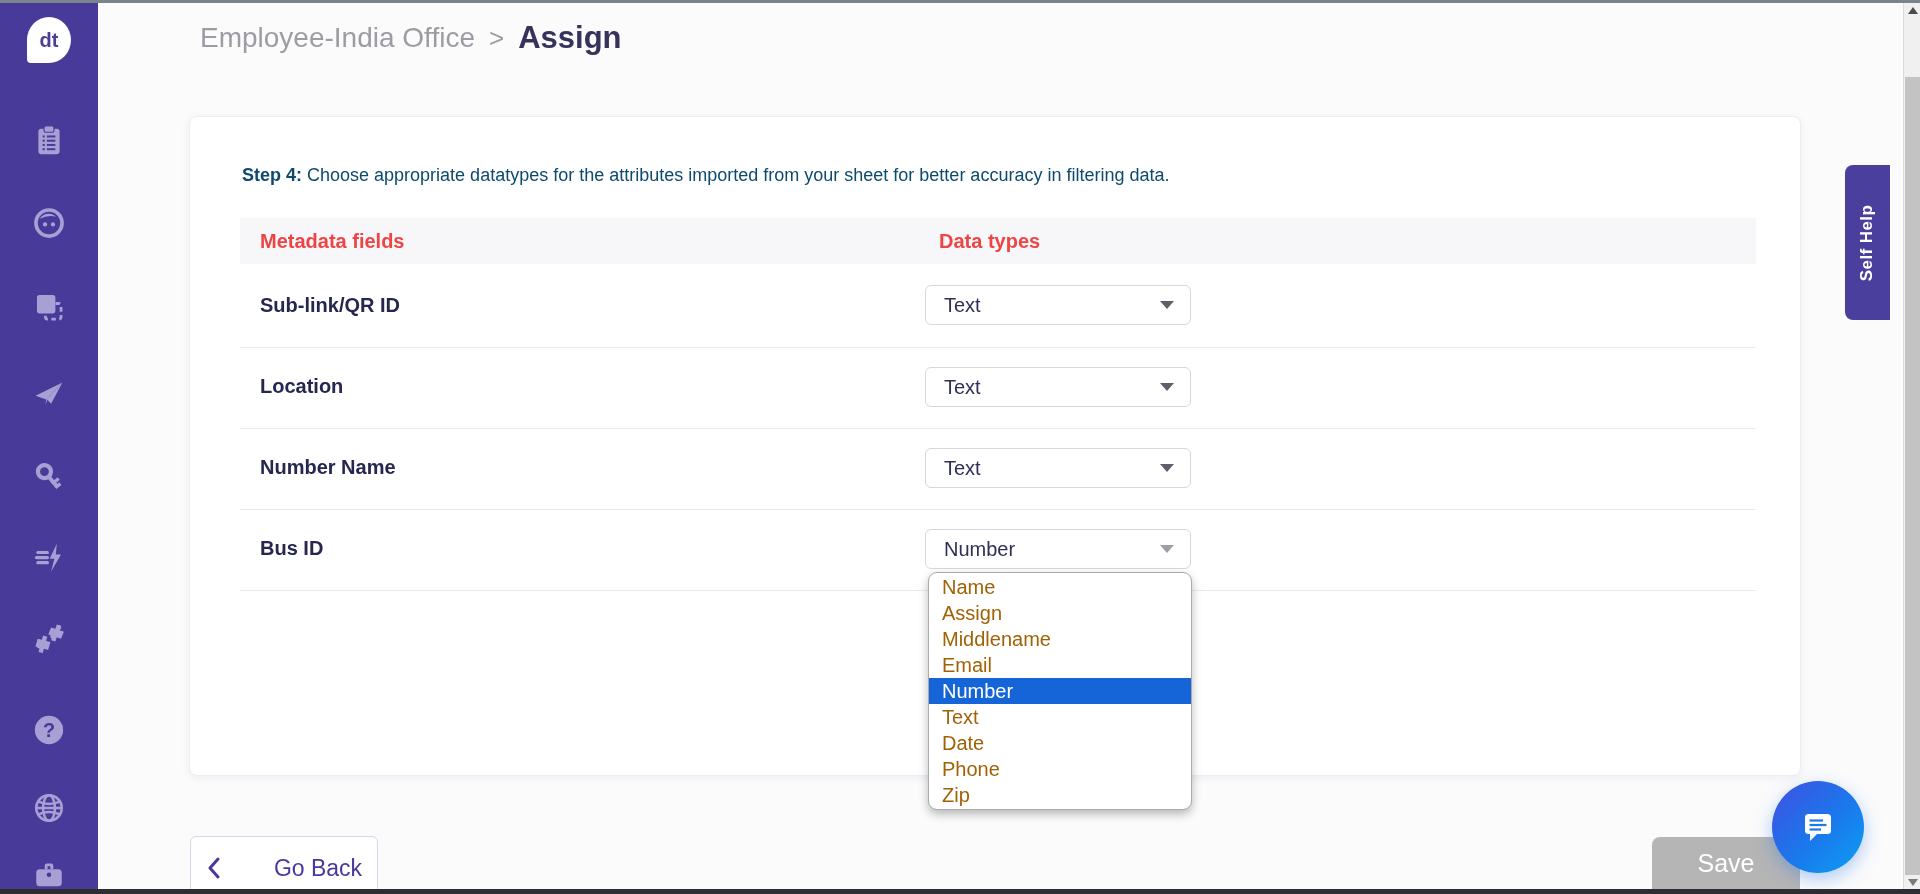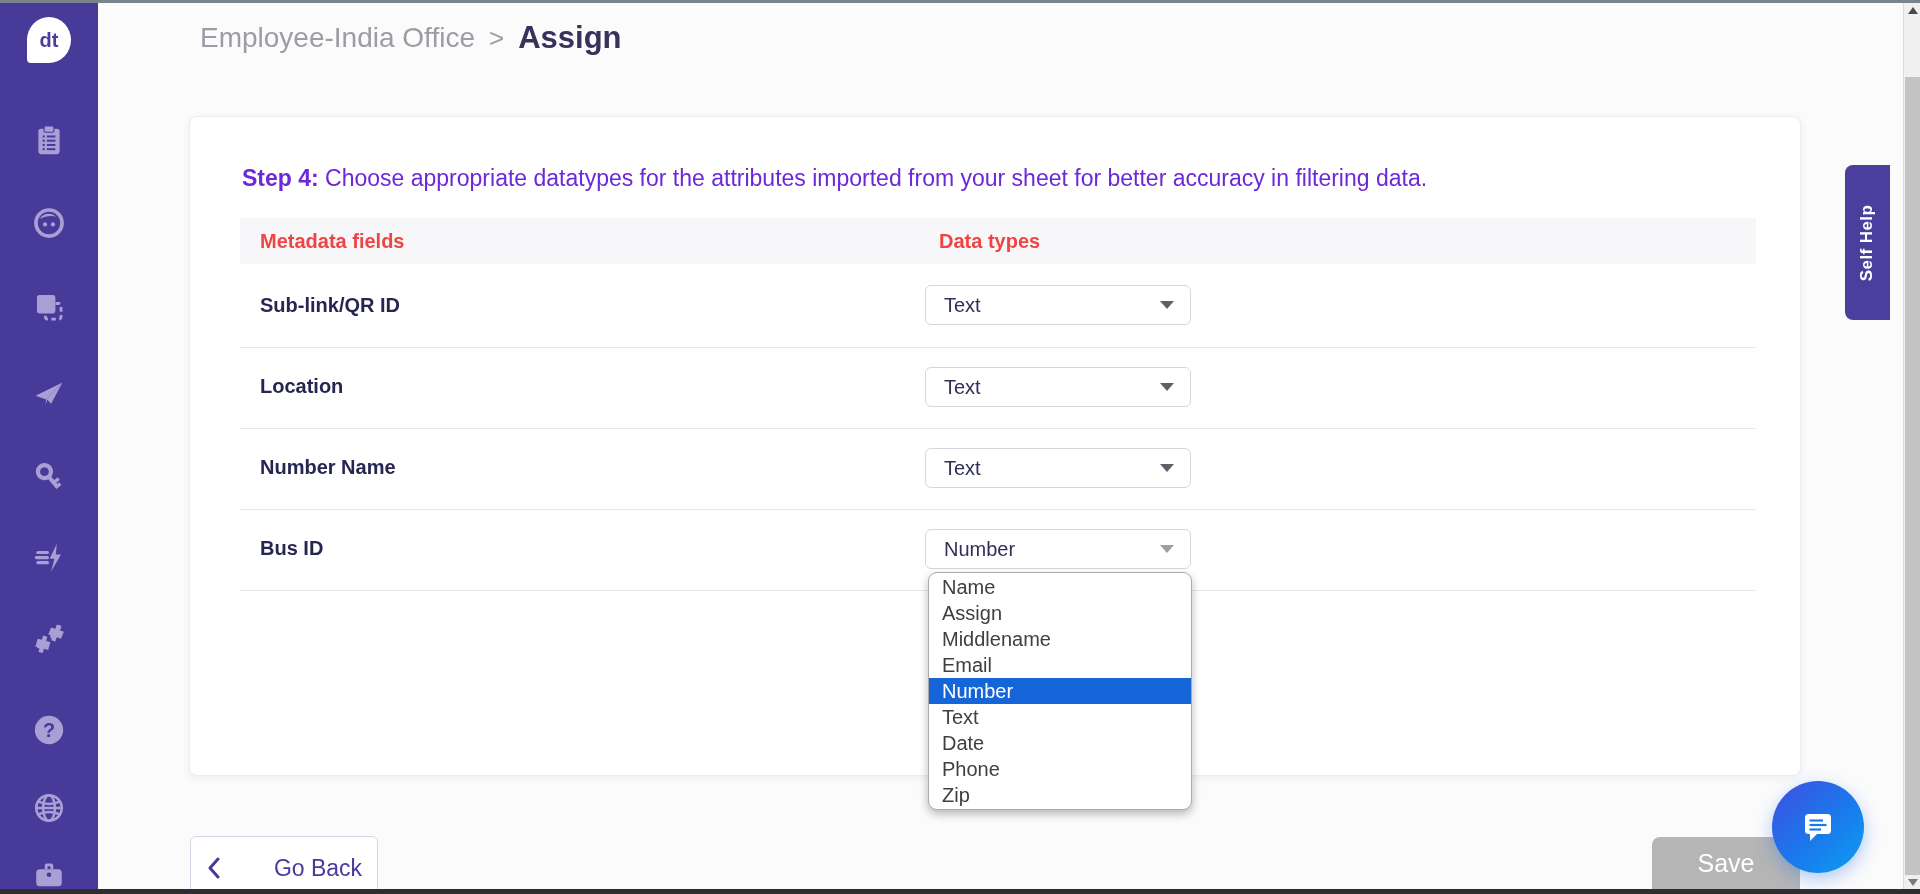--- a/index.html
+++ b/index.html
@@ -19,42 +19,42 @@
 
   
   .breadcrumb { position:absolute; left:200px; top:16px; height:44px; display:flex; align-items:center; z-index:5; }
   .crumb-parent { color:#9c9ca4; font-size:28px; }
   .crumb-sep { color:#9c9ca4; font-size:26px; margin:0 14px; }
   .crumb-current { color:#37325c; font-size:31px; font-weight:bold; }
 
   .card { position:absolute; left:189px; top:116px; width:1612px; height:660px; background:#ffffff;
           border:1px solid #ededf1; border-radius:8px; box-shadow:0 2px 10px rgba(40,40,80,0.06); z-index:4; }
 
-  .step-line { position:absolute; left:242px; top:165px; font-size:23px; color:#6d28d9; z-index:5; }
+  .step-line { position:absolute; left:242px; top:165px; font-size:18px; color:#0c4a6e; z-index:5; }
   .step-line b { font-weight:bold; }
 
   .thead { position:absolute; left:240px; top:218px; width:1516px; height:46px; background:#f7f7f9; z-index:5; }
   .th { position:absolute; top:0; height:46px; display:flex; align-items:center; font-size:20px; font-weight:bold; color:#ef4444; }
   .th.field { left:20px; }
   .th.dtype { left:699px; }
 
   .row-sep { position:absolute; left:240px; width:1516px; height:1px; background:#e8e8ee; z-index:5; }
 
   .row-label { position:absolute; left:260px; width:420px; font-size:20px; font-weight:bold; color:#262650; z-index:5; }
 
   .select-box { position:absolute; left:925px; width:266px; height:40px; background:#fff; border:1px solid #d6d6e0;
                 border-radius:6px; display:flex; align-items:center; padding:0 16px 0 18px; cursor:pointer; z-index:5; }
   .select-box .val { font-size:20px; color:#2f2f58; flex:1; }
   .caret { width:0; height:0; border-left:7px solid transparent; border-right:7px solid transparent; border-top:8px solid #5f5f6b; }
   .caret.light { border-top-color:#9aa0a6; }
 
   
   .dropdown-list { position:absolute; left:928px; top:572px; width:264px; background:#ffffff; border:1px solid #ababab;
                    border-radius:9px; box-shadow:0 4px 10px rgba(0,0,0,0.28); padding:1px 0; z-index:40; overflow:hidden; }
-  .option { height:26px; line-height:26px; font-size:20px; color:#404040; padding-left:13px; cursor:pointer; }
+  .option { height:26px; line-height:26px; font-size:20px; color:#a16207; padding-left:13px; cursor:pointer; }
   .option.selected { background:#1665d8; color:#ffffff; }
 
   
   .self-help { position:absolute; left:1845px; top:165px; width:45px; height:155px; background:#4b3f9e;
                border-radius:8px 0 0 8px; display:flex; align-items:center; justify-content:center; cursor:pointer; z-index:20; }
   .self-help span { transform:rotate(-90deg); white-space:nowrap; color:#ffffff; font-weight:bold; font-size:17px; letter-spacing:0.4px; }
 
   .scrollbar { position:absolute; left:1903px; top:0; width:17px; height:894px; background:#f0f0f0; border-left:1px solid #dcdcdc; z-index:50; }
   .scroll-up { position:absolute; left:4px; top:7px; width:0; height:0; border-left:5px solid transparent; border-right:5px solid transparent; border-bottom:7px solid #4a4a4a; cursor:pointer; }
   .scroll-thumb { position:absolute; left:1px; top:77px; width:15px; height:798px; background:#c3c3c3; cursor:pointer; }

